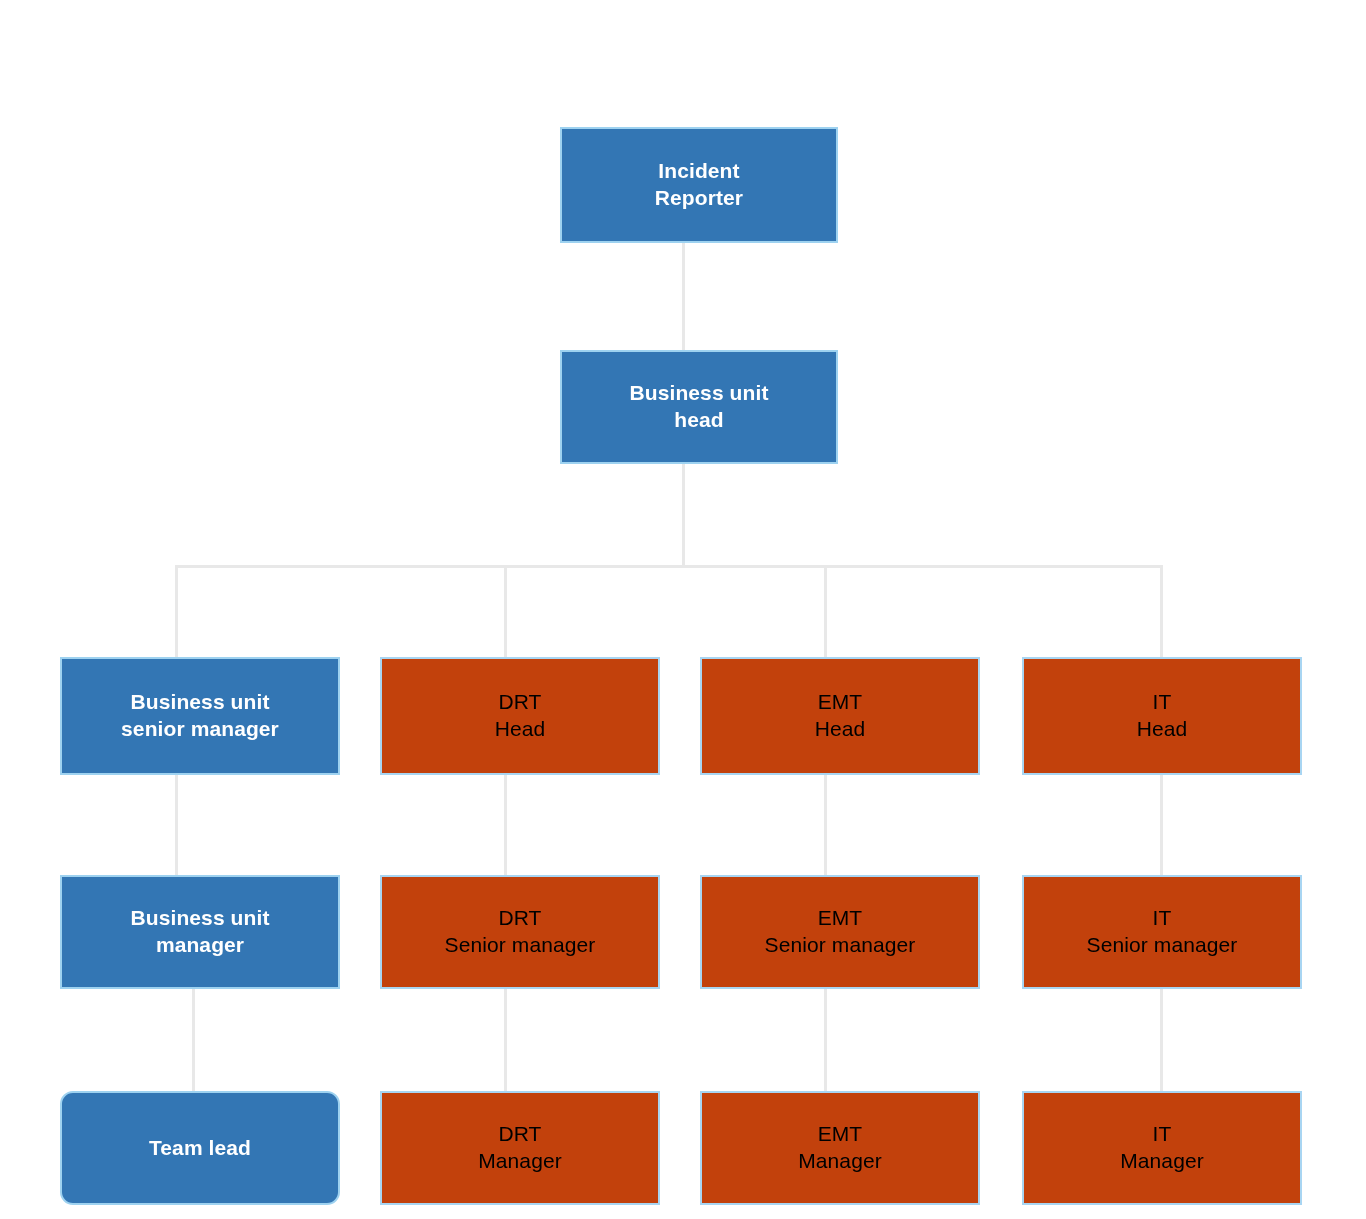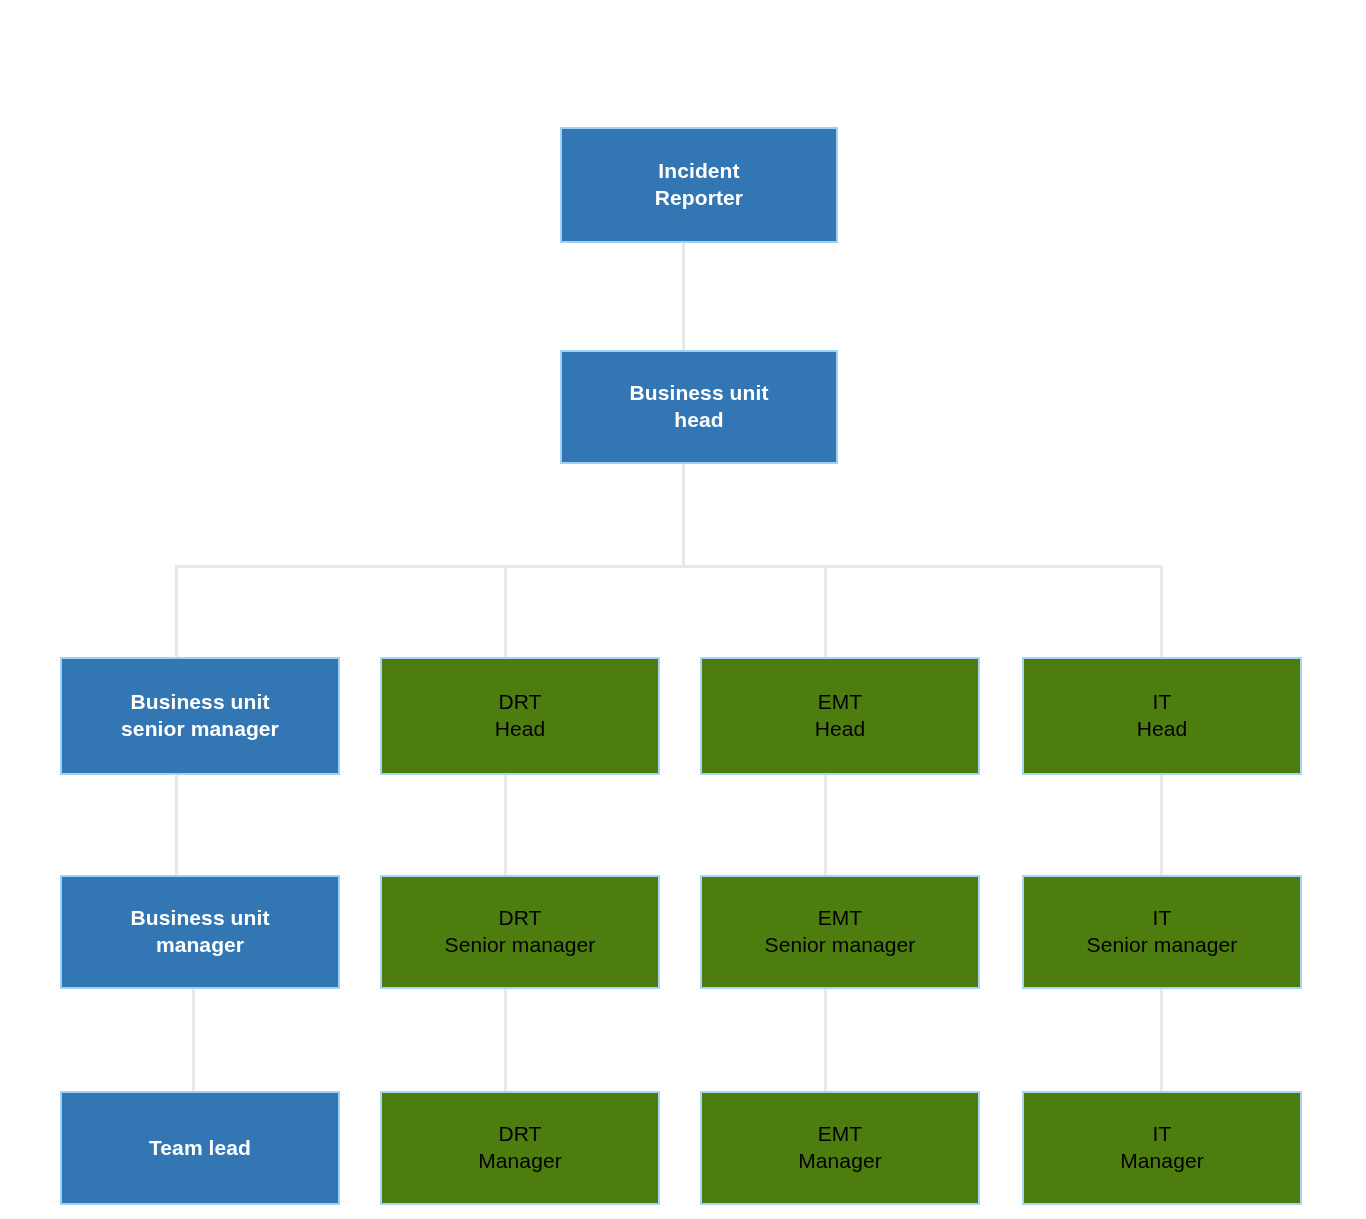--- a/index.html
+++ b/index.html
@@ -53,21 +53,21 @@
   .node.primary {
     background: #3376b4;
     border: 2px solid #9ed2f0;
     color: #ffffff;
     font-weight: bold;
     font-size: 21px;
   }
 
   
   .node.secondary {
-    background: #4d7c0f;
+    background: #c2410c;
     border: 2px solid #a8d5f2;
     color: #000000;
     font-weight: normal;
     font-size: 21px;
   }
 </style>
 </head>
 <body>
 
 <div id="chart-canvas">
@@ -130,21 +130,21 @@
   </div>
   <div class="node secondary" style="left:700px; top:838px; width:280px; height:114px;">
     <span class="node-label">EMT
 Senior manager</span>
   </div>
   <div class="node secondary" style="left:1022px; top:838px; width:280px; height:114px;">
     <span class="node-label">IT
 Senior manager</span>
   </div>
 
-  <div class="node primary" style="left:60px; top:1054px; width:280px; height:114px;">
+  <div class="node primary" style="left:60px; top:1054px; width:280px; height:114px;border-radius:13px;">
     <span class="node-label">Team lead</span>
   </div>
   <div class="node secondary" style="left:380px; top:1054px; width:280px; height:114px;">
     <span class="node-label">DRT
 Manager</span>
   </div>
   <div class="node secondary" style="left:700px; top:1054px; width:280px; height:114px;">
     <span class="node-label">EMT
 Manager</span>
   </div>

